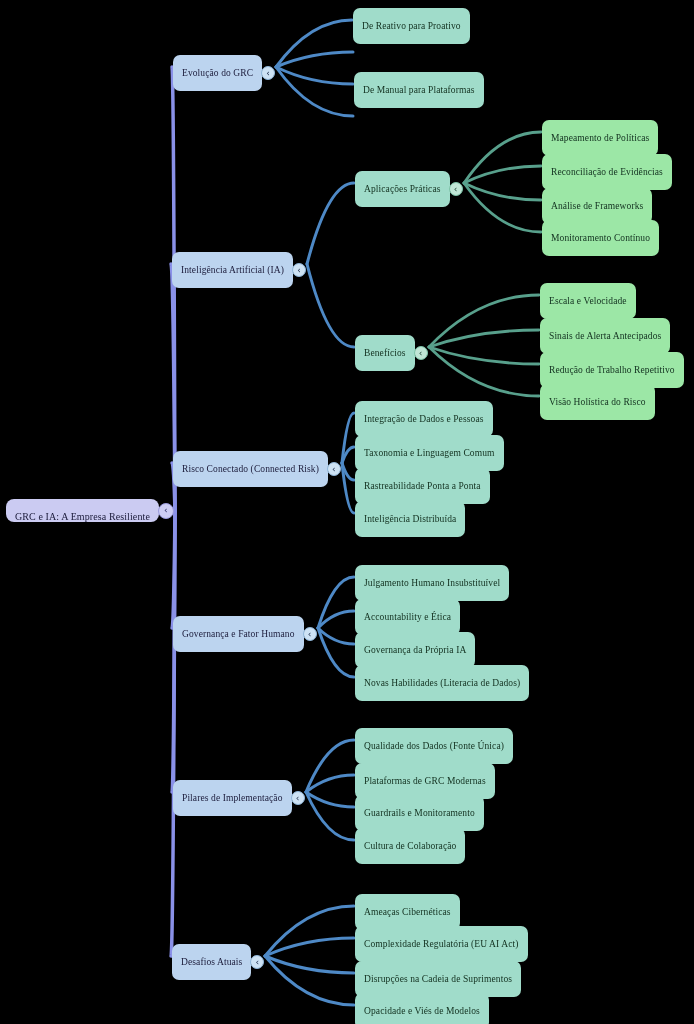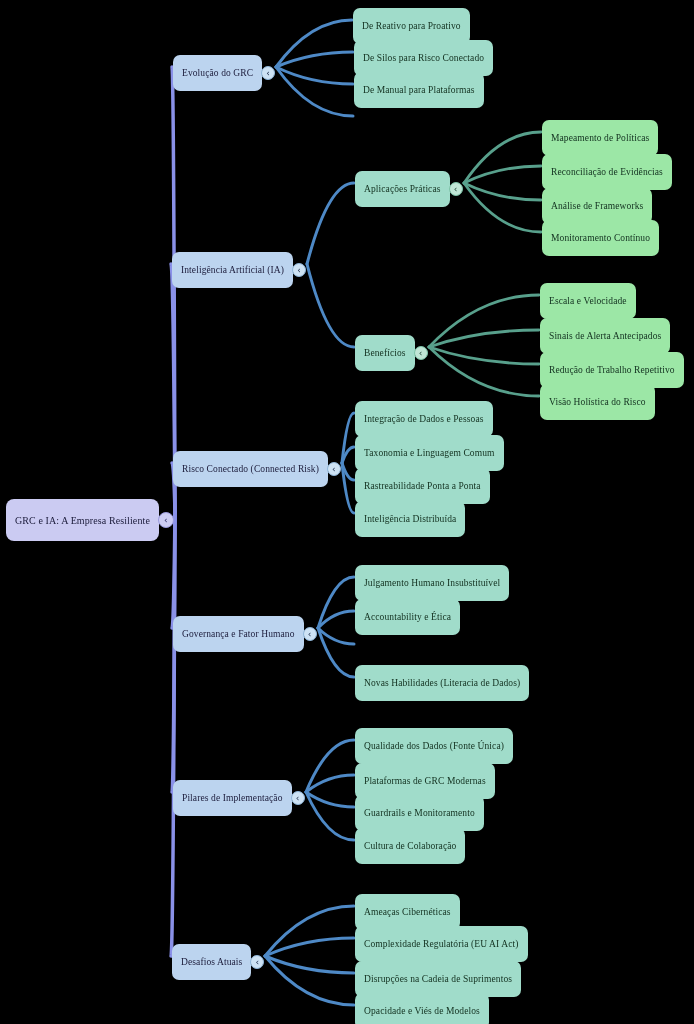--- a/index.html
+++ b/index.html
@@ -2,21 +2,21 @@
 <html style="--background: #000000; --root-fill: #cbcbf2; --branch-fill: #bcd4ef; --child-fill: #a0dcca; --leaf-fill: #9ce7a6; --root-edge: #8a91e8; --branch-edge: #4e89c6; --leaf-edge: #58a08c; --root-dot: #cdcdf4; --branch-dot: #cde2f4; --child-dot: #c0e6d6; --text-blue-nodes: #1b1b3a; --text-green-nodes: #12301f;"><head>
 <meta charset="utf-8">
 <style>
   html,body{margin:0;padding:0;background:#000;}
   #canvas{position:relative;width:694px;height:1024px;background:var(--background,#000);overflow:hidden;
           font-family:"Liberation Serif","DejaVu Serif",serif;}
   #edges{position:absolute;left:0;top:0;width:694px;height:1024px;}
   .node{position:absolute;height:36px;display:flex;align-items:center;justify-content:center;
         white-space:nowrap;padding:0 9px;border-radius:7px;box-sizing:border-box;
         font-size:9.5px;letter-spacing:.1px;}
-  .l0{background:var(--root-fill,#cbcbf2);color:var(--text-blue-nodes,#1b1b3a);font-size:10px;height:42px;border-radius:8px;}
+  .l0{background:var(--root-fill,#cbcbf2);color:var(--text-blue-nodes,#1b1b3a);font-size:10px;height:23px;border-radius:8px;align-items:flex-end;}
   .l1{background:var(--branch-fill,#bcd4ef);color:var(--text-blue-nodes,#1b1b3a);}
   .l2{background:var(--child-fill,#a0dcca);color:var(--text-green-nodes,#12301f);}
   .l3{background:var(--leaf-fill,#9ce7a6);color:var(--text-green-nodes,#12301f);}
   .dot{position:absolute;right:-13px;top:50%;transform:translateY(-50%);
        width:12px;height:12px;border-radius:50%;display:flex;align-items:center;justify-content:center;
        font-size:9px;line-height:1;font-family:"DejaVu Sans",sans-serif;color:#1c2b4a;cursor:pointer;}
   .dot-root{width:14px;height:14px;right:-15px;background:var(--root-dot,#cdcdf4);border:1px solid #9a9ade;color:#2a2a60;}
   .dot-blue{background:var(--branch-dot,#cde2f4);border:1px solid #8fb6d9;}
   .dot-green{background:var(--child-dot,#c0e6d6);border:1px solid #7cc3a8;color:#1d4434;}
 </style>
@@ -89,23 +89,20 @@
     <span class="dot dot-blue">‹</span>
   </div>
   <div class="node l1" style="left:172px;top:944px">
     <span>Desafios Atuais</span>
     <span class="dot dot-blue">‹</span>
   </div>
 
   <div class="node l2" style="left:353px;top:8px">
       <span>De Reativo para Proativo</span>
     </div>
-  <div class="node l2" style="left:354px;top:40px">
-      <span>De Silos para Risco Conectado</span>
-    </div>
   <div class="node l2" style="left:354px;top:72px">
       <span>De Manual para Plataformas</span>
     </div>
 
   <div class="node l2" style="left:355px;top:171px">
     <span>Aplicações Práticas</span>
     <span class="dot dot-green">‹</span>
   </div>
   <div class="node l2" style="left:355px;top:335px">
     <span>Benefícios</span>
@@ -150,20 +147,23 @@
   <div class="node l2" style="left:355px;top:501px">
       <span>Inteligência Distribuída</span>
     </div>
 
   <div class="node l2" style="left:355px;top:565px">
       <span>Julgamento Humano Insubstituível</span>
     </div>
   <div class="node l2" style="left:355px;top:599px">
       <span>Accountability e Ética</span>
     </div>
+  <div class="node l2" style="left:355px;top:632px">
+      <span>Governança da Própria IA</span>
+    </div>
   <div class="node l2" style="left:355px;top:665px">
       <span>Novas Habilidades (Literacia de Dados)</span>
     </div>
 
   <div class="node l2" style="left:355px;top:728px">
       <span>Qualidade dos Dados (Fonte Única)</span>
     </div>
   <div class="node l2" style="left:355px;top:763px">
       <span>Plataformas de GRC Modernas</span>
     </div>

